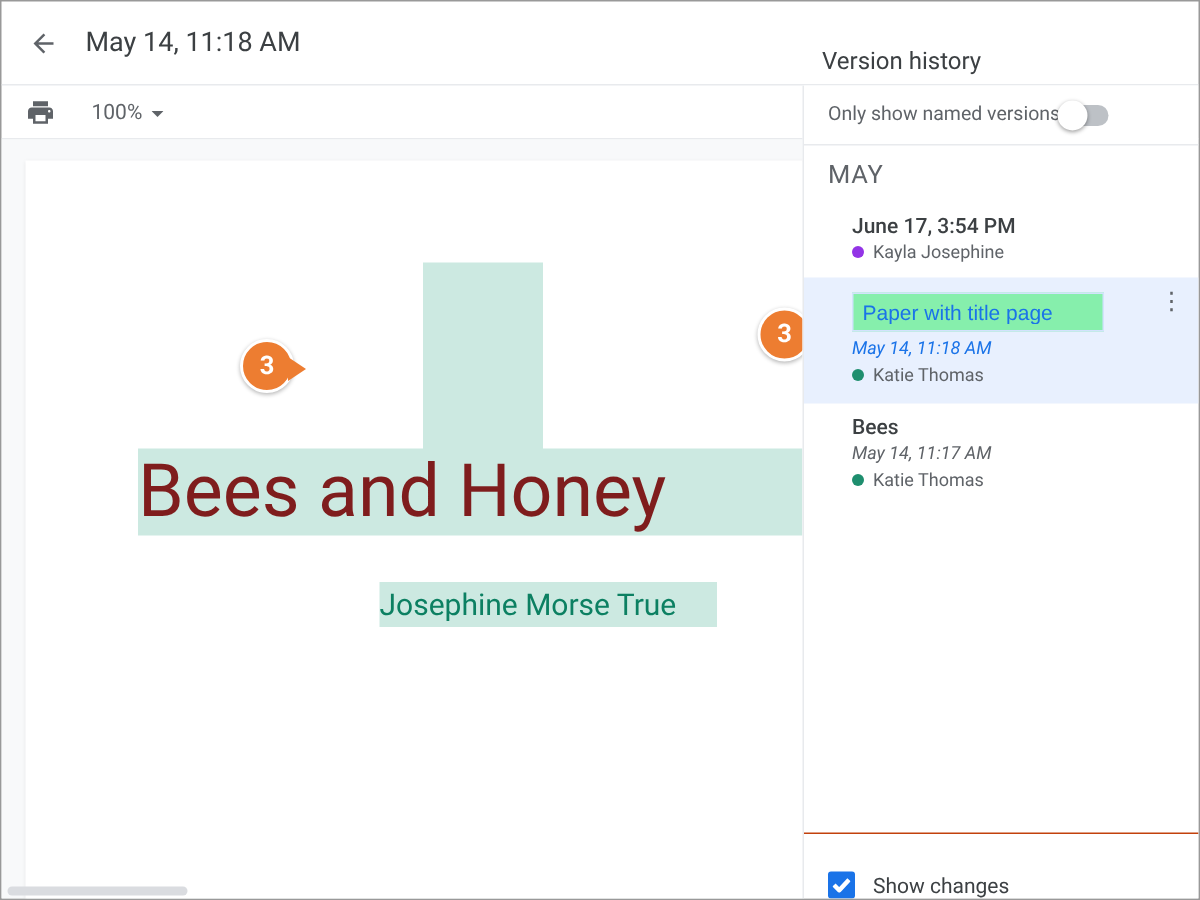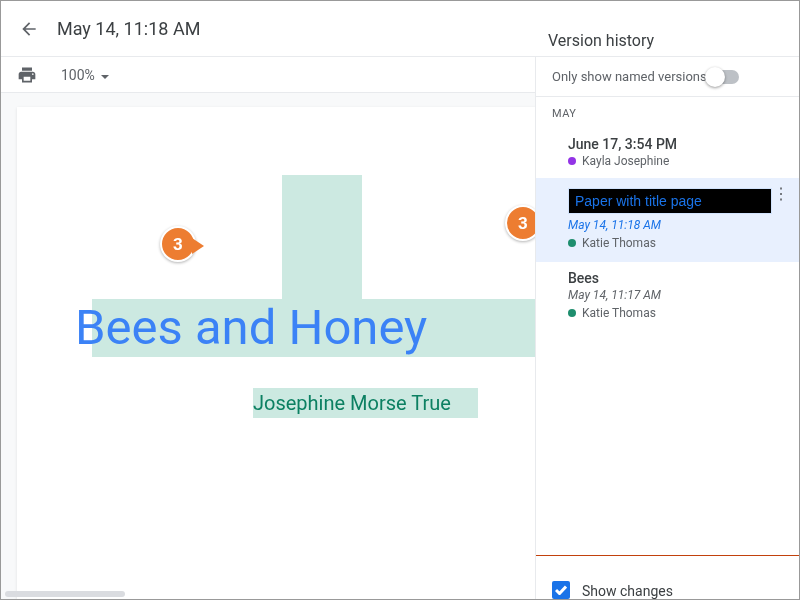--- a/index.html
+++ b/index.html
@@ -100,25 +100,25 @@
     .doc-title-bg {
       position: absolute;
       left: 75px;
       top: 192px;
       width: 445px;
       height: 58px;
       background: #cce9e1;
     }
     .doc-title {
       position: absolute;
-      left: 58px;
+      left: 75px;
       top: 192px;
       width: 460px;
       font-size: 49px;
-      color: #3b82f6;
+      color: #7f1d1d;
       font-weight: 400;
       white-space: nowrap;
       overflow: hidden;
       line-height: 58px;
     }
     .doc-subtitle-bg {
       position: absolute;
       left: 236px;
       top: 281px;
       width: 225px;
@@ -193,21 +193,21 @@
       position: absolute;
       left: -2px;
       top: -3px;
       width: 20px;
       height: 20px;
       background: #fff;
       border-radius: 50%;
       box-shadow: 0 1px 3px rgba(0,0,0,0.4);
     }
     .month-label {
-      font-size: 11px;
+      font-size: 17px;
       color: #5f6368;
       padding: 10px 16px 8px;
       letter-spacing: 0.5px;
     }
     .version {
       padding: 8px 16px 10px 32px;
       position: relative;
     }
     .version-title {
       font-size: 14px;
@@ -233,26 +233,26 @@
       border-radius: 50%;
       margin-right: 6px;
     }
     .dot-purple { background: #9334e6; }
     .dot-teal { background: #1e8e6e; }
     .version-selected {
       background: #e8f0fe;
       padding: 10px 16px 12px 32px;
     }
     .version-selected .version-input {
-      width: 204px;
+      width: 168px;
       font-size: 14px;
       color: #1a73e8;
       font-weight: 500;
       border: none;
-      background: #000000;
+      background: #86efac;
       padding: 4px 6px;
       border: 1px solid #d2e3fc;
       outline: none;
     }
     .version-selected .version-sub {
       color: #1a73e8;
       margin-top: 4px;
     }
     .more-dots {
       position: absolute;

